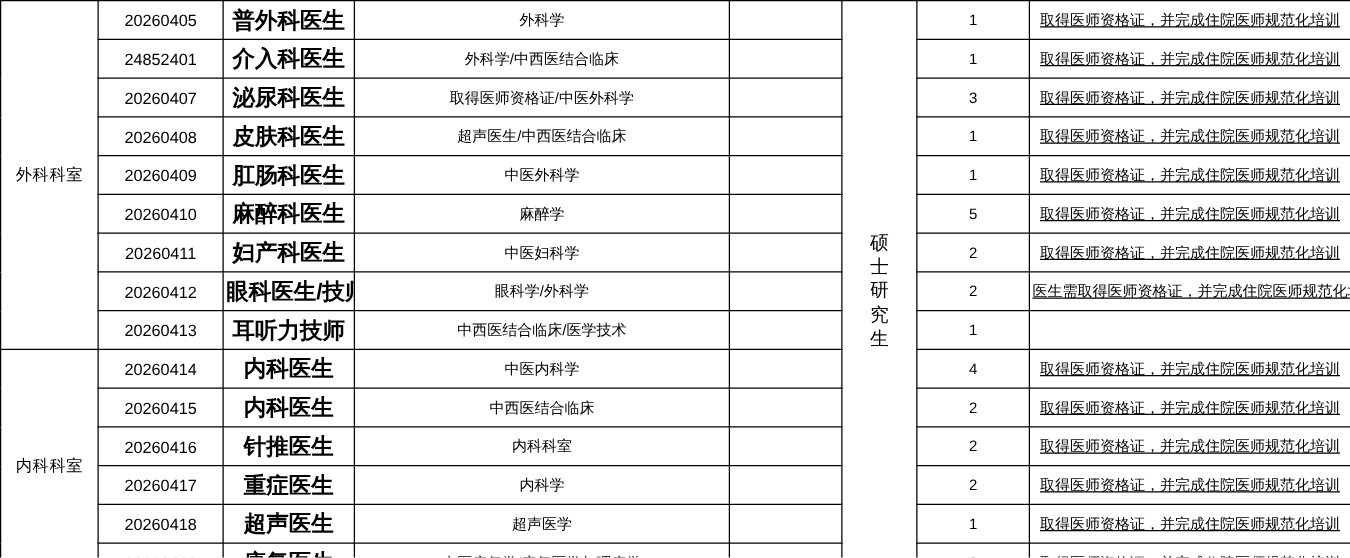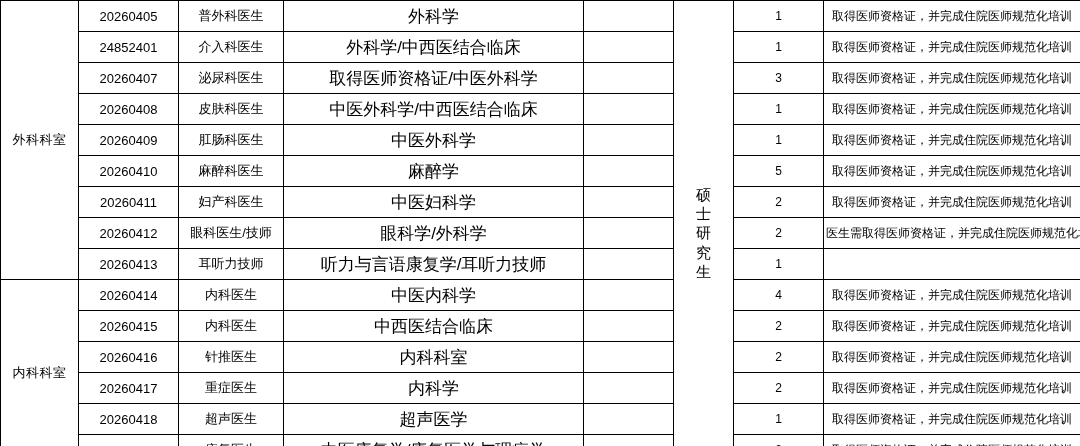--- a/index.html
+++ b/index.html
@@ -43,24 +43,24 @@
   col.c-edu    { width: 60px; }
   col.c-num    { width: 90px; }
   col.c-req    { width: 257px; }
 
   td.dept-cell {
     font-size: 13px;
     letter-spacing: 0.5px;
     margin-top: 41px;
   }
   td.code-cell { font-size: 13px; }
-  td.post-cell { font-size: 13px; }
-  td.major-cell { font-size: 17px; }
+  td.post-cell { font-size: 18px; font-weight: bold; }
+  td.major-cell { font-size: 12px; }
   td.num-cell { font-size: 12px; }
-  td.req-cell { font-size: 12px; }
+  td.req-cell { font-size: 12px; text-decoration: underline; }
 
   
   td.gap-cell {
     border-top: none;
     border-bottom: none;
     border-left: none;
     border-right: none;
   }
   
   td.edu-cell {
@@ -128,21 +128,21 @@
         <td class="post-cell">泌尿科医生</td>
         <td class="major-cell">取得医师资格证/中医外科学</td>
         <td class="gap-cell"></td>
         <td class="num-cell">3</td>
         <td class="req-cell">取得医师资格证，并完成住院医师规范化培训</td>
       </tr>
 
       <tr>
         <td class="code-cell">20260408</td>
         <td class="post-cell">皮肤科医生</td>
-        <td class="major-cell">中医外科学/中西医结合临床</td>
+        <td class="major-cell">超声医生/中西医结合临床</td>
         <td class="gap-cell"></td>
         <td class="num-cell">1</td>
         <td class="req-cell">取得医师资格证，并完成住院医师规范化培训</td>
       </tr>
 
       <tr>
         <td class="code-cell">20260409</td>
         <td class="post-cell">肛肠科医生</td>
         <td class="major-cell">中医外科学</td>
         <td class="gap-cell"></td>
@@ -173,21 +173,21 @@
         <td class="post-cell">眼科医生/技师</td>
         <td class="major-cell">眼科学/外科学</td>
         <td class="gap-cell"></td>
         <td class="num-cell">2</td>
         <td class="req-cell">医生需取得医师资格证，并完成住院医师规范化培训</td>
       </tr>
 
       <tr>
         <td class="code-cell">20260413</td>
         <td class="post-cell">耳听力技师</td>
-        <td class="major-cell">听力与言语康复学/耳听力技师</td>
+        <td class="major-cell">中西医结合临床/医学技术</td>
         <td class="gap-cell"></td>
         <td class="num-cell">1</td>
         <td class="req-cell"></td>
       </tr>
 
       <tr>
         <td class="dept-cell" rowspan="6">内科科室</td>
         <td class="code-cell">20260414</td>
         <td class="post-cell">内科医生</td>
         <td class="major-cell">中医内科学</td>

